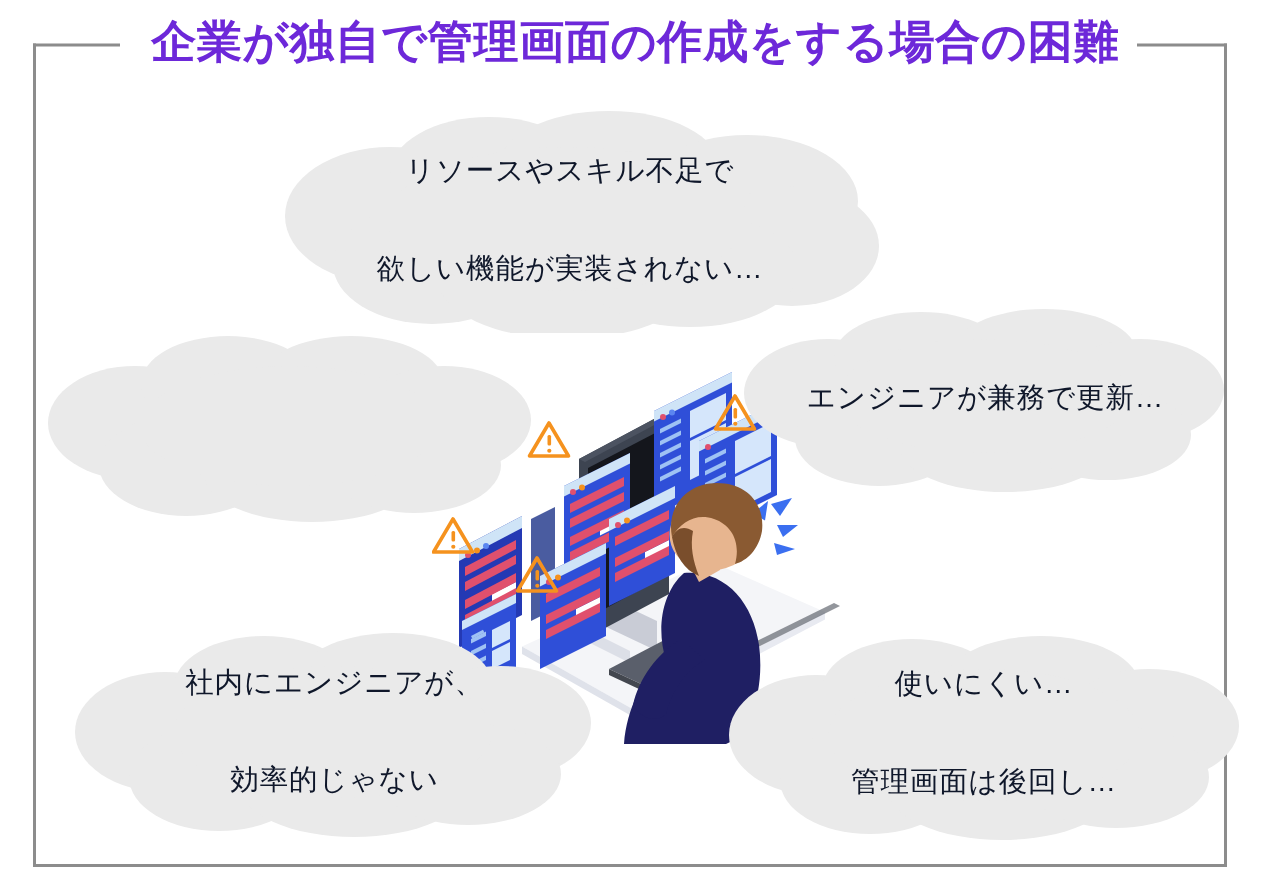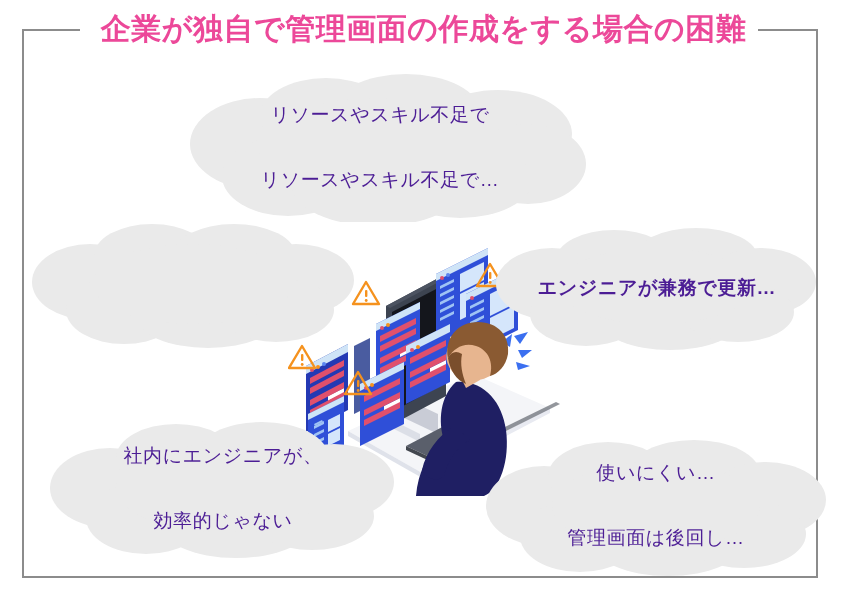--- a/index.html
+++ b/index.html
@@ -31,56 +31,56 @@
 
   
   .page-title {
     position: absolute;
     left: 0;
     top: 8px;
     width: 847px;
     text-align: center;
     font-size: 30px;
     font-weight: bold;
-    color: #ec4899;
+    color: #6d28d9;
     letter-spacing: 0.5px;
     line-height: 42px;
     white-space: nowrap;
   }
 
   
   .cloud {
     position: absolute;
   }
   .cloud svg { display: block; }
   .cloud-text {
     position: absolute;
     left: 0;
     top: 0;
     width: 100%;
     height: 100%;
     display: flex;
     flex-direction: column;
     align-items: center;
     justify-content: center;
-    color: #4c1d95;
+    color: #0f172a;
     font-size: 19px;
     line-height: 28px;
     text-align: center;
     white-space: nowrap;
     letter-spacing: 0.6px;
     gap: 37px;
   }
   .cloud-text span { display: block; }
 
   #cloud-top      { left: 168px; top: 72px;  width: 424px; height: 150px; }
   #cloud-left     { left: 28px;  top: 218px; width: 330px; height: 132px; }
-  #cloud-right    { left: 492px; top: 224px; width: 330px; height: 128px; font-weight: bold; }
+  #cloud-right    { left: 492px; top: 202px; width: 330px; height: 128px; }
   #cloud-bot-left { left: 48px;  top: 418px; width: 350px; height: 140px; }
-  #cloud-bot-right{ left: 484px; top: 434px; width: 344px; height: 142px; }
+  #cloud-bot-right{ left: 484px; top: 418px; width: 344px; height: 142px; }
 
   
   #illustration {
     position: absolute;
     left: 288px;
     top: 246px;
     width: 280px;
     height: 250px;
   }
   #illustration svg { display: block; }
@@ -275,21 +275,21 @@
         <ellipse cx="330" cy="62" rx="74" ry="44"></ellipse>
         <ellipse cx="360" cy="92" rx="58" ry="40"></ellipse>
         <ellipse cx="120" cy="104" rx="66" ry="40"></ellipse>
         <ellipse cx="210" cy="114" rx="86" ry="40"></ellipse>
         <ellipse cx="292" cy="108" rx="72" ry="38"></ellipse>
         <ellipse cx="210" cy="74" rx="120" ry="48"></ellipse>
       </g>
     </svg>
     <div class="cloud-text">
       <span>リソースやスキル不足で</span>
-      <span>リソースやスキル不足で…</span>
+      <span>欲しい機能が実装されない…</span>
     </div>
   </div>
 
   <div class="cloud" id="cloud-left">
     <svg width="330" height="132" viewBox="0 0 330 132" xmlns="http://www.w3.org/2000/svg">
       <g fill="#eaeaea">
         <ellipse cx="62" cy="64" rx="58" ry="38"></ellipse>
         <ellipse cx="124" cy="38" rx="58" ry="32"></ellipse>
         <ellipse cx="206" cy="38" rx="62" ry="32"></ellipse>
         <ellipse cx="268" cy="62" rx="58" ry="36"></ellipse>

